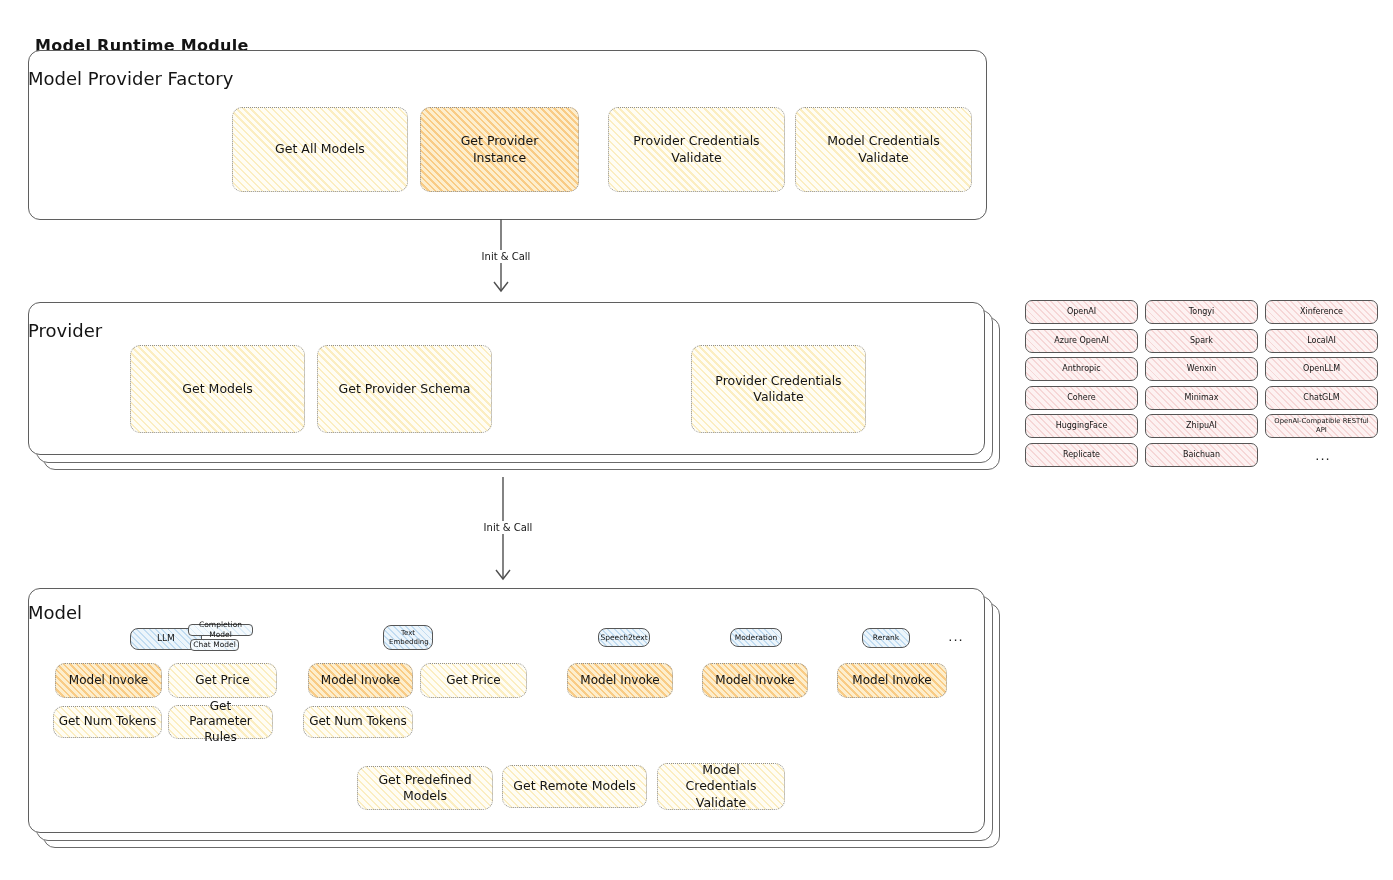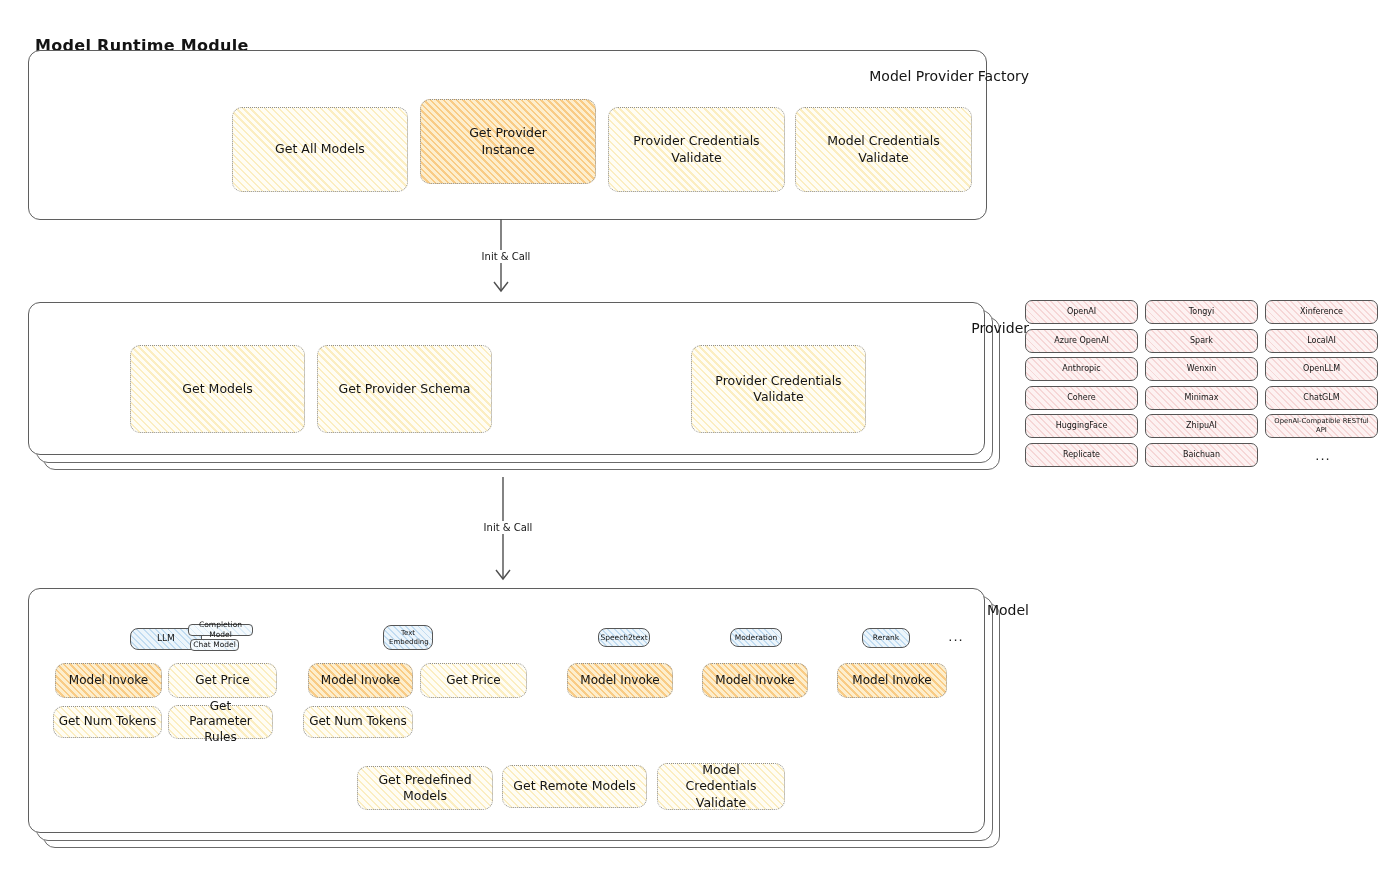--- a/index.html
+++ b/index.html
@@ -2,21 +2,21 @@
 <html><head>
 <meta charset="utf-8">
 <style>
   html,body{margin:0;padding:0;background:#ffffff;}
   #canvas{
     position:relative;width:1393px;height:880px;background:#fff;overflow:hidden;
     font-family:"DejaVu Sans",sans-serif;color:#141414;
   }
   .abs{position:absolute;}
   .page-title{font-size:16px;font-weight:bold;letter-spacing:.3px;}
-  .box-title{font-size:14px;text-align:right;padding-left:44px;}
+  .box-title{font-size:18px;text-align:left;}
   
   .frame{border:1.6px solid #5f5f5f;border-radius:12px;background:#fff;}
   .stack .layer{position:absolute;inset:0;border:1.5px solid #6a6a6a;border-radius:12px;background:#fff;}
   .stack .off1{transform:translate(8px,8px);}
   .stack .off2{transform:translate(15px,15px);}
   .stack .face{position:absolute;inset:0;border:1.6px solid #5f5f5f;border-radius:12px;background:#fff;}
   
   .btn{
     position:absolute;display:flex;align-items:center;justify-content:center;
     text-align:center;border-radius:10px;font-size:12.5px;line-height:1.3;padding:2px 4px;box-sizing:border-box;
@@ -59,21 +59,21 @@
 <div id="canvas">
 
   <div class="abs page-title" style="left:35px;top:12px;margin-top:24px;">Model Runtime Module</div>
 
   <div class="abs frame" style="left:28px;top:50px;width:957px;height:168px;"></div>
   <div class="abs box-title" style="left:28px;top:68px;width:957px;">Model Provider Factory</div>
 
   <div class="btn dotted fill-yellow" style="left:232px;top:107px;width:176px;height:85px;">
       <span>Get All Models</span>
     </div>
-  <div class="btn dotted fill-orange" style="left:420px;top:99px;width:176px;height:85px;">
+  <div class="btn dotted fill-orange" style="left:420px;top:107px;width:159px;height:85px;">
       <span style="max-width:110px;">Get Provider Instance</span>
     </div>
   <div class="btn dotted fill-yellow" style="left:608px;top:107px;width:177px;height:85px;">
       <span style="max-width:130px;">Provider Credentials Validate</span>
     </div>
   <div class="btn dotted fill-yellow" style="left:795px;top:107px;width:177px;height:85px;">
       <span style="max-width:120px;">Model Credentials Validate</span>
     </div>
 
   <svg class="abs arrow" style="left:490px;top:219px;" width="22" height="76">

